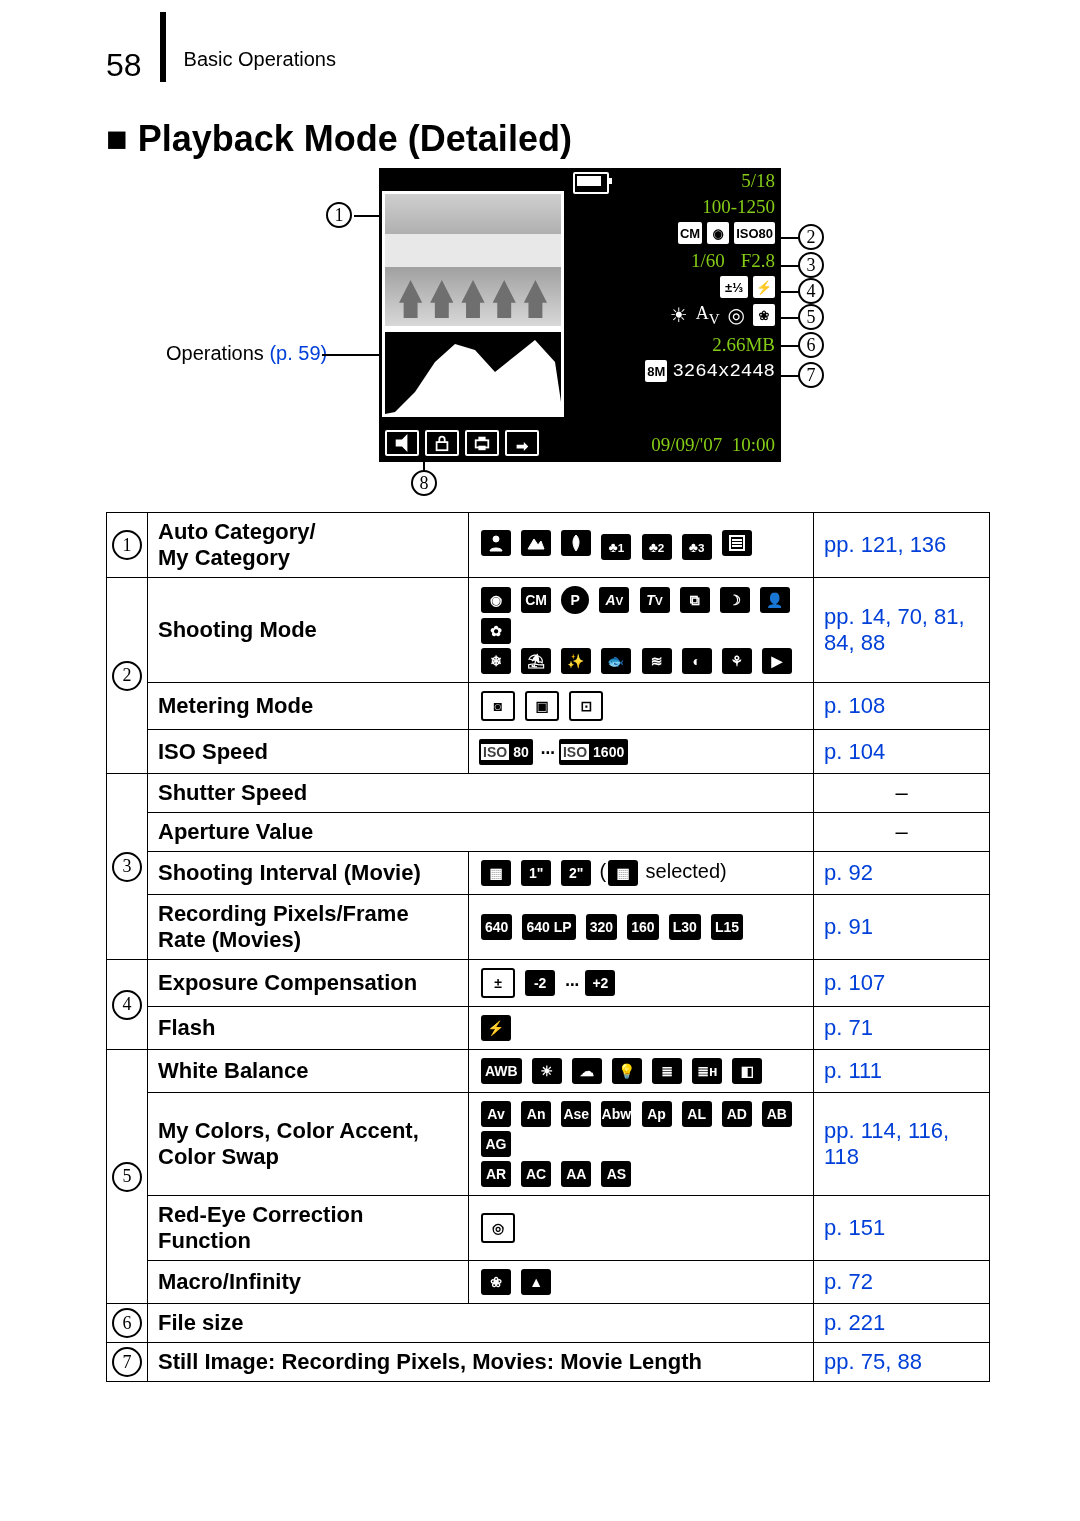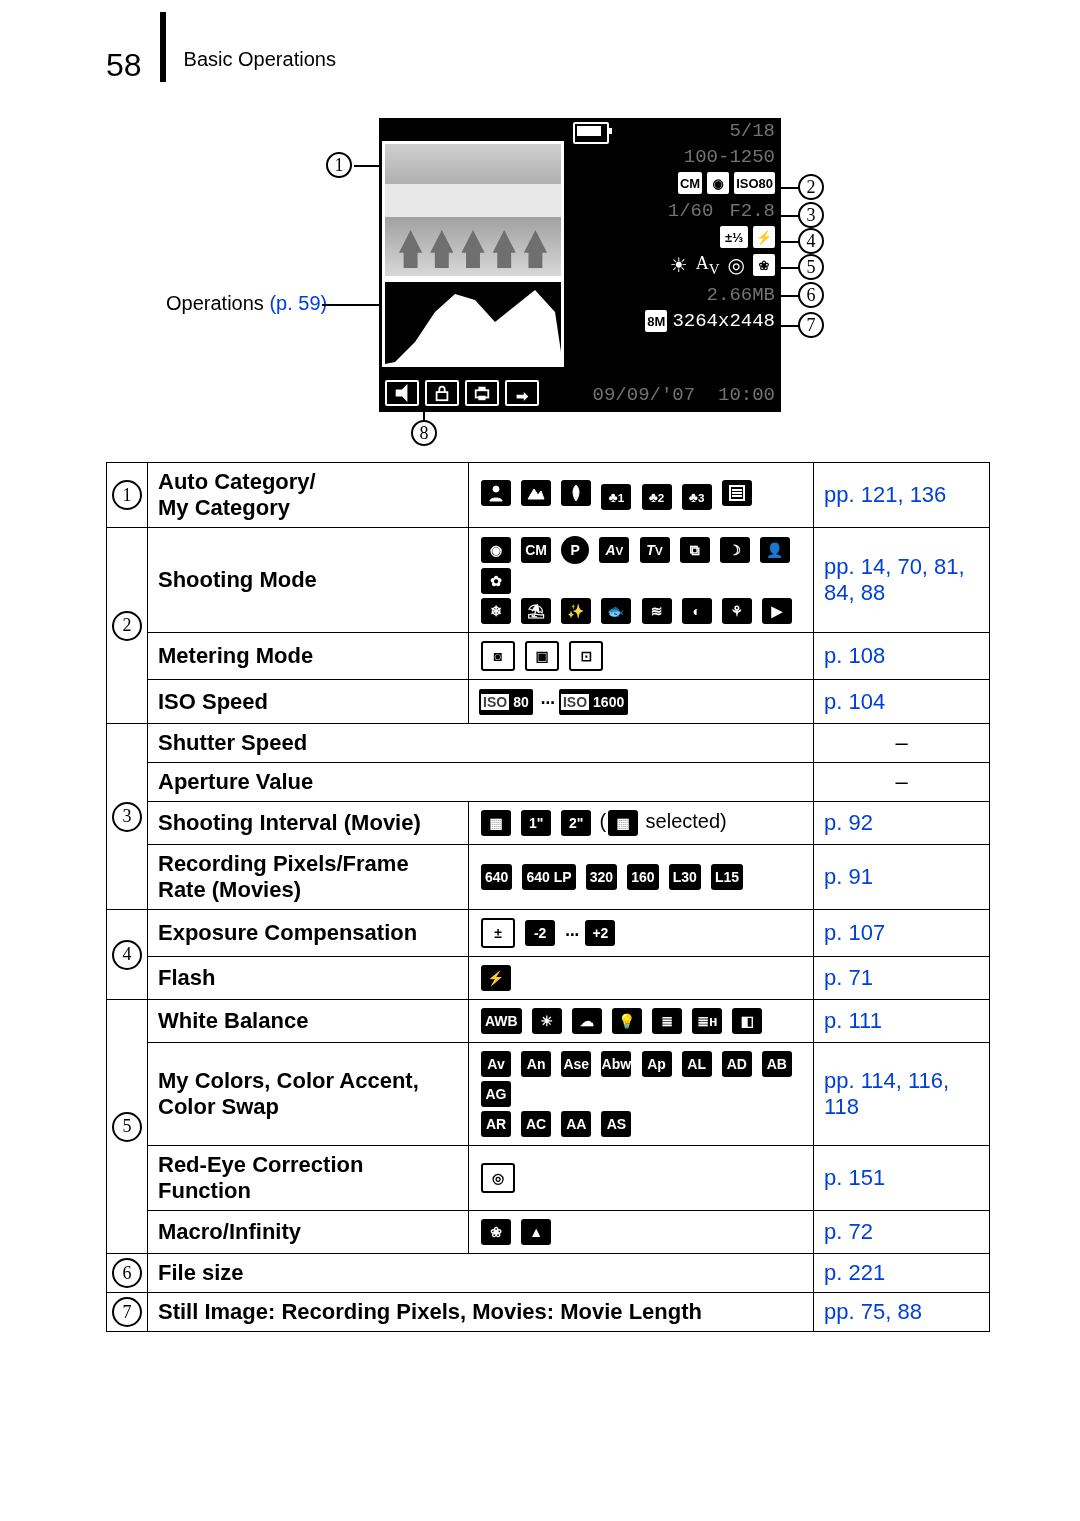--- a/index.html
+++ b/index.html
@@ -58,24 +58,24 @@
     position: absolute;
     left: 273px;
     top: 0;
     width: 402px;
     height: 294px;
     background: #000;
   }
   .scr-row {
     position: absolute;
     right: 6px;
-    color: #737373;
+    color: #84cc16;
     font-size: 19px;
     white-space: nowrap;
-    font-family: Liberation Mono, monospace;
+    font-family: Liberation Serif, serif;
   }
   .beach {
     position: absolute;
     left: 6px; top: 26px;
     width: 176px; height: 132px;
     background: linear-gradient(#cfcfcf 0%, #b0b0b0 30%, #e8e8e8 30%, #e8e8e8 55%, #a0a0a0 55%, #d8d8d8 100%);
     outline: 3px solid #fff;
   }
   .umbrellas {
     position: absolute;
@@ -187,20 +187,21 @@
 <body>
 
 <div class="page">
 
   <div class="header">
     <span class="page-number">58</span>
     <div class="vrule"></div>
     <span class="section">Basic Operations</span>
   </div>
 
+  <h2 class="title">Playback Mode (Detailed)</h2>
 
   <div class="figure">
 
     <div class="circ" style="left:220px;top:34px">
         <span>1</span>
       </div>
     <div class="lead-h" style="left:248px;top:47px;width:26px"></div>
 
     <div style="position:absolute;left:60px;top:174px;font-size:20px">
       <span>Operations</span> <span class="ref">(p. 59)</span>

